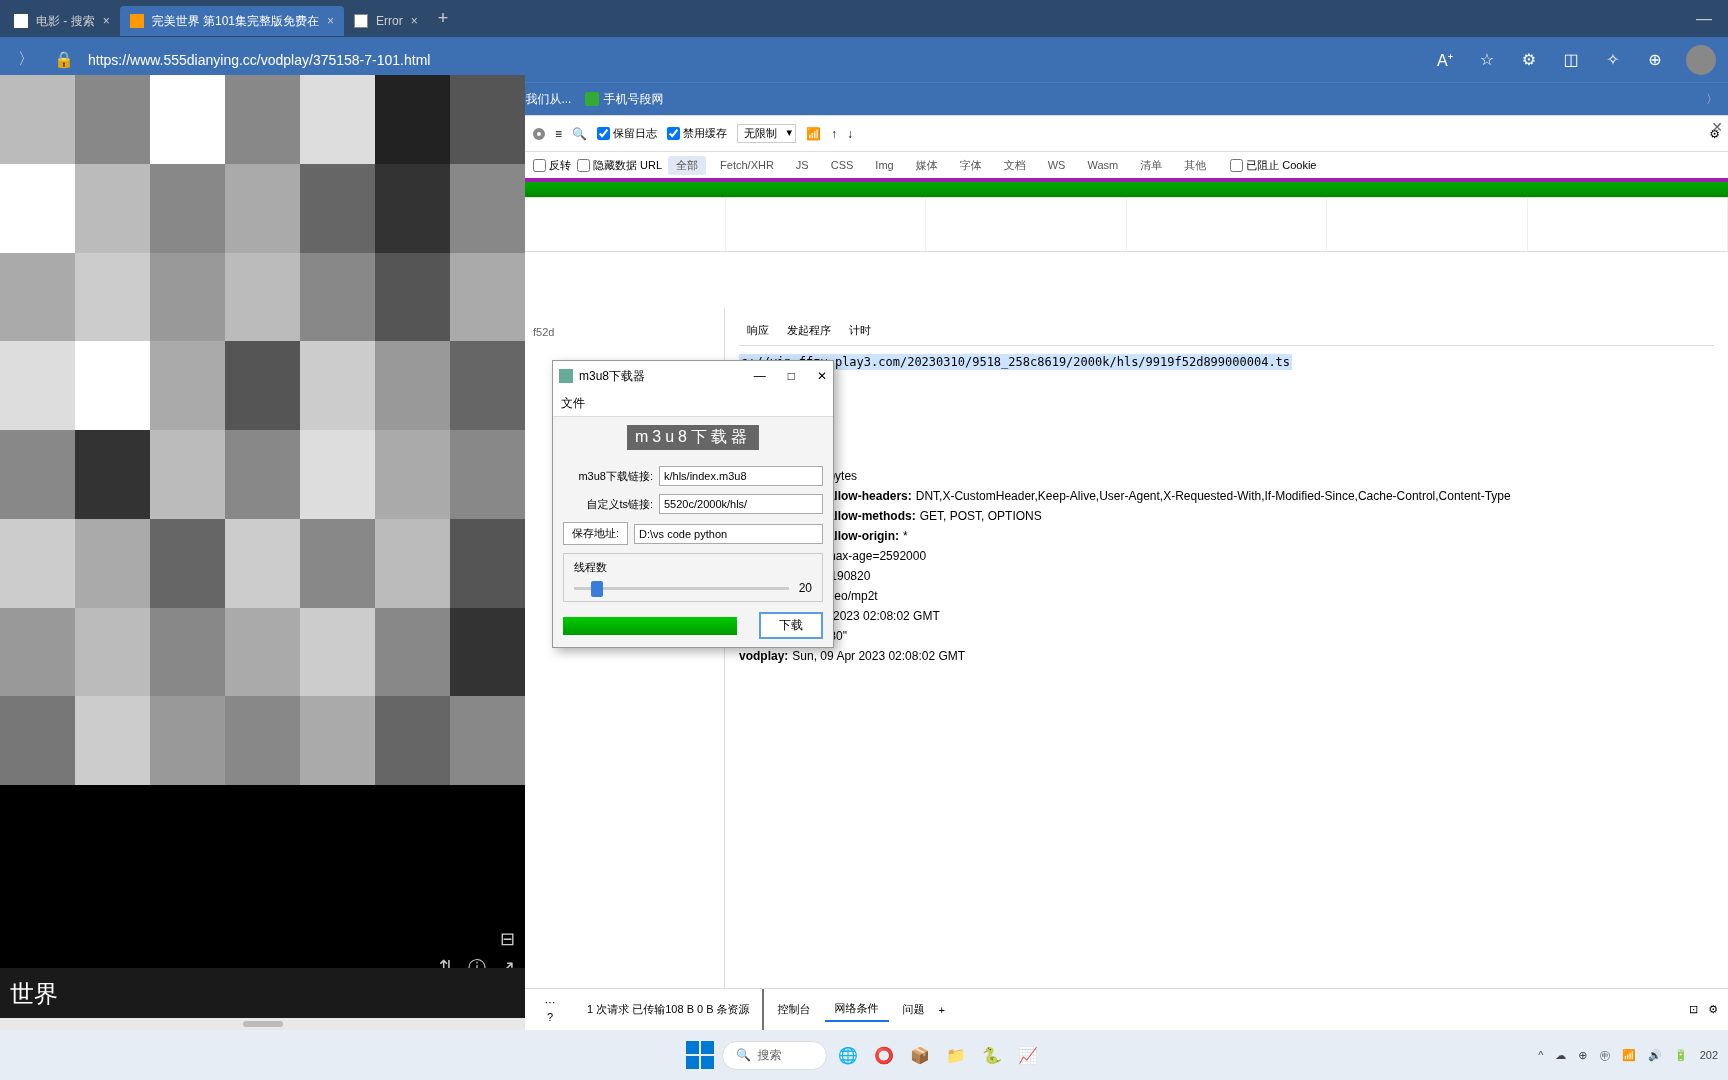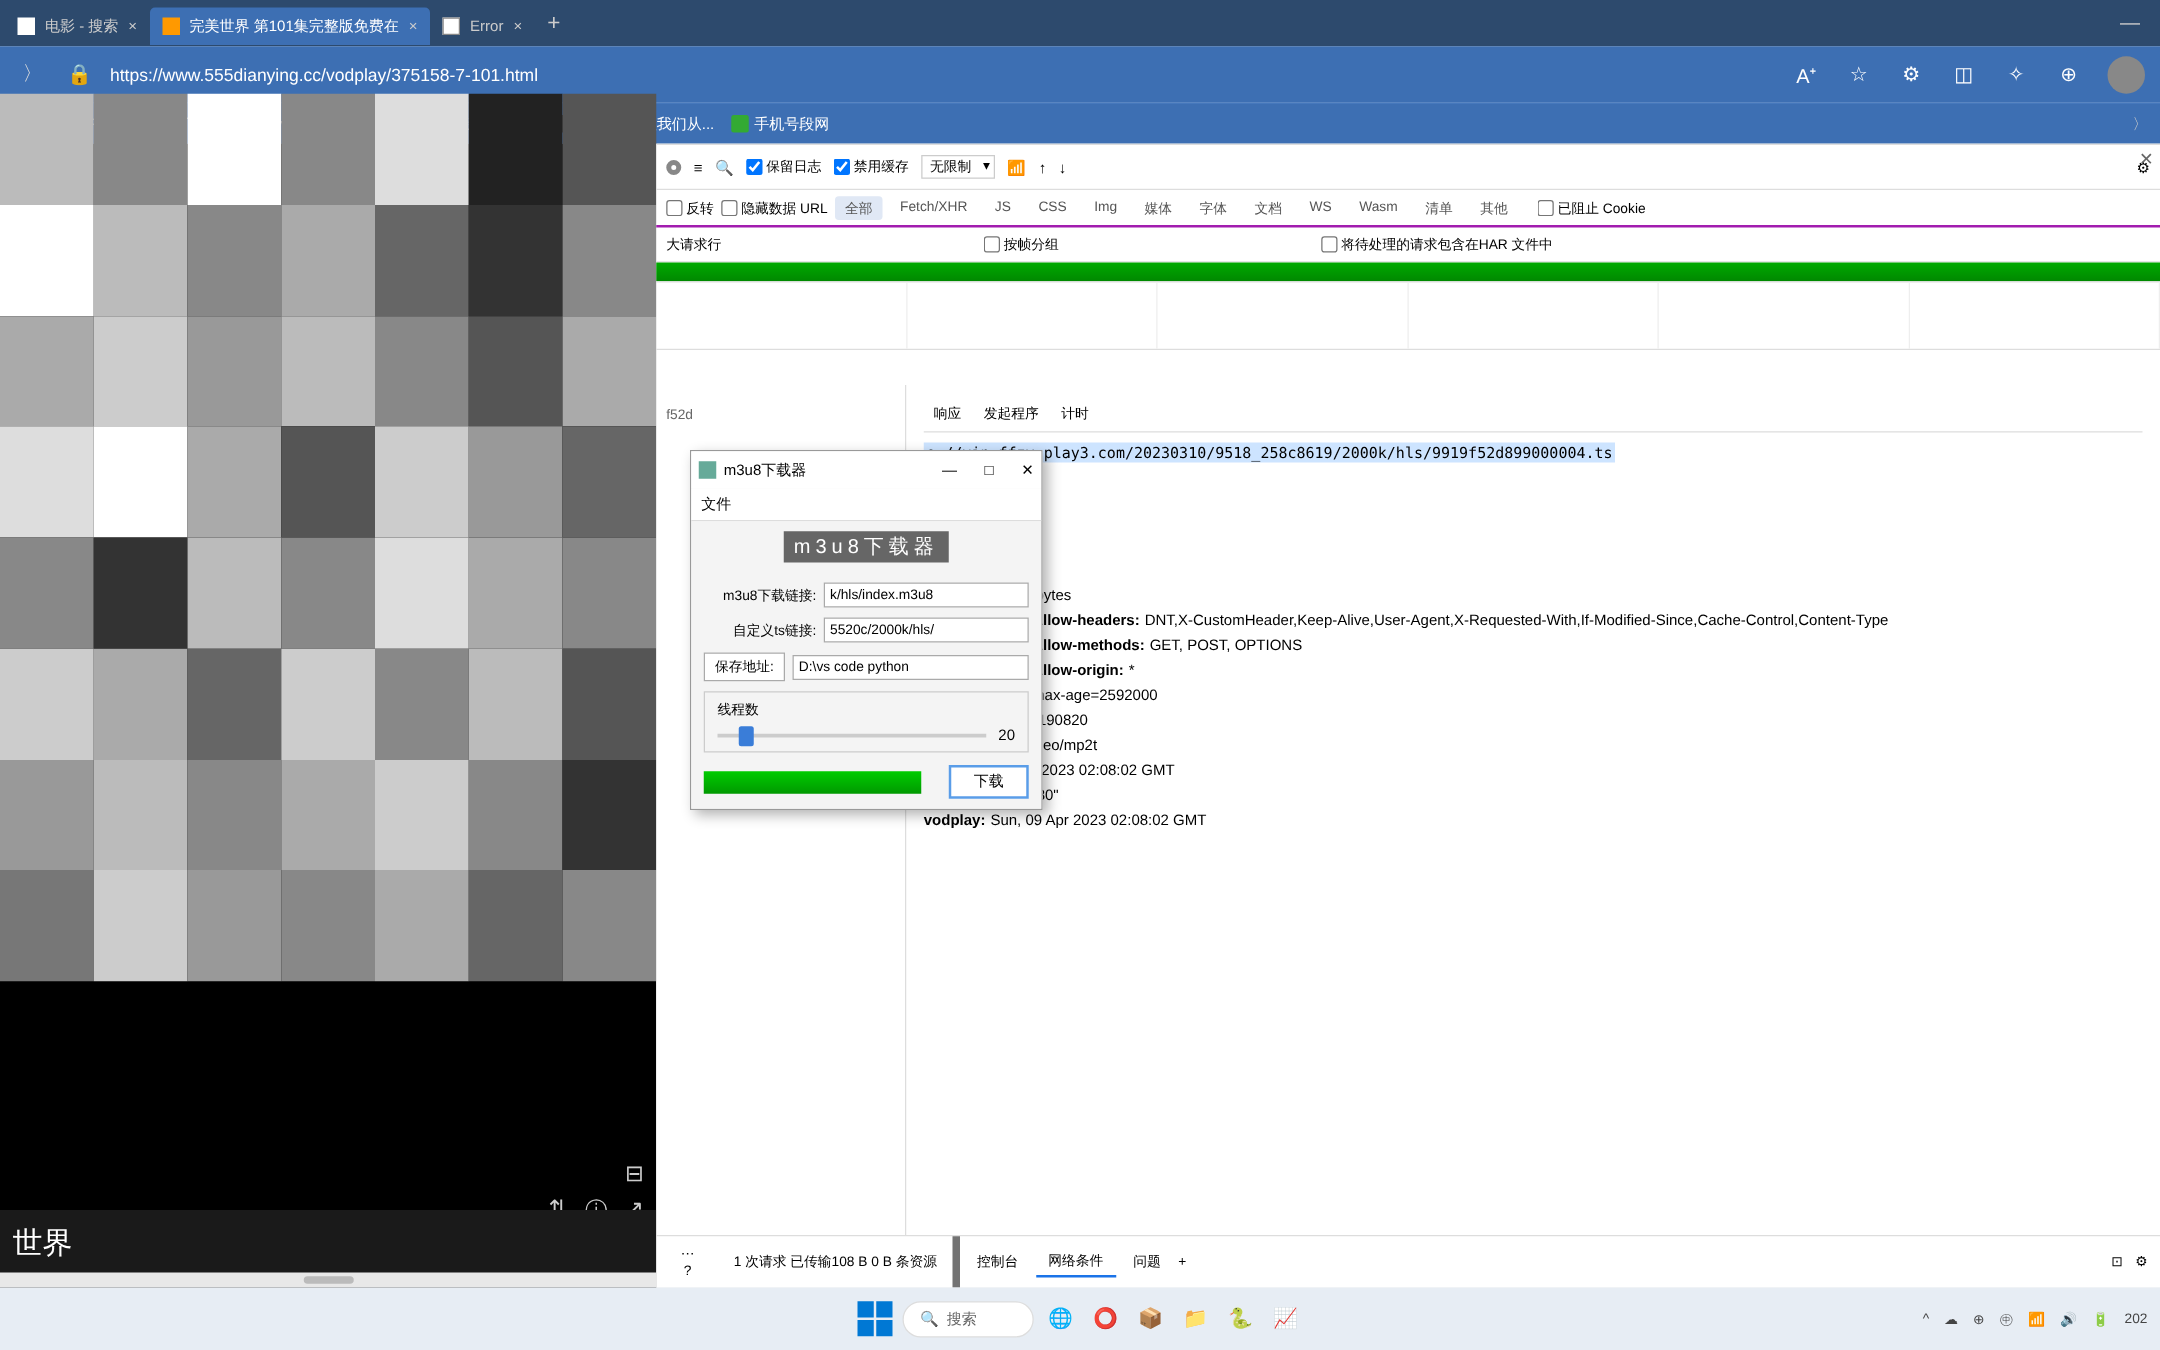--- a/index.html
+++ b/index.html
@@ -36,21 +36,21 @@
 .video-title { font-size: 24px; margin-bottom: 10px; }
 .tags { display: flex; gap: 10px; }
 .tag { background: #333; padding: 4px 12px; border-radius: 2px; font-size: 12px; }
 .vid-controls { position: absolute; right: 10px; bottom: 50px; display: flex; gap: 14px; color: #ccc; font-size: 18px; }
 
 
 .devtools { position: absolute; left: 525px; right: 0; top: 0; bottom: 0; background: #fff; border-top: 1px solid #ddd; font-size: 12px; }
 .dt-close { position: absolute; right: 5px; top: 3px; font-size: 14px; color: #666; }
 .dt-toolbar { height: 36px; border-bottom: 1px solid #ddd; display: flex; align-items: center; gap: 10px; padding: 0 8px; }
 .dt-toolbar .record { width: 12px; height: 12px; border-radius: 50%; border: 4px solid #888; }
-.dt-filter-row { height: 30px; border-bottom: 2px solid #a21caf; display: flex; align-items: center; gap: 6px; padding: 0 8px; }
+.dt-filter-row { height: 30px; border-bottom: 4px solid #a21caf; display: flex; align-items: center; gap: 6px; padding: 0 8px; }
 .filter-item { padding: 2px 8px; font-size: 11px; color: #555; }
 .filter-item.active { background: #e0e8f5; border-radius: 3px; }
 .chk { display: flex; align-items: center; gap: 3px; font-size: 11px; }
 .dt-row3 { height: 28px; border-bottom: 1px solid #ddd; display: flex; align-items: center; gap: 10px; padding: 0 8px; font-size: 11px; }
 .dt-timeline-hdr { height: 28px; border-bottom: 1px solid #ddd; display: flex; align-items: center; font-size: 11px; color: #555; }
 .dt-tabs2 { display: flex; gap: 18px; font-size: 11px; padding: 0 8px; }
 .tl-tick { flex: 1; text-align: center; }
 .dt-green-bar { height: 16px; background: linear-gradient(#0a0, #080); border-bottom: 1px solid #ddd; }
 .dt-divider-row { height: 54px; border-bottom: 1px solid #ddd; display: flex; }
 .dt-divider-row div { flex:1; border-right: 1px solid #eee; }
@@ -61,21 +61,21 @@
 .detail-tabs { height: 30px; display: flex; gap: 18px; align-items: center; font-size: 11px; border-bottom: 1px solid #ddd; padding: 0 8px; margin-bottom: 8px; }
 .url-hl { background: #cde4ff; padding: 1px 2px; font-family: Consolas, monospace; display: inline-block; margin-bottom: 10px; }
 .hdr-section { margin: 6px 0; }
 .hdr-arrow { color: #666; margin-right: 4px; }
 .hdr-key { font-weight: bold; }
 .hdr-val { margin-left: 4px; }
 
 .dt-footer { position: absolute; bottom: 0; left: 0; right: 0; height: 42px; border-top: 1px solid #ddd; display: flex; align-items: center; font-size: 11px; }
 .dt-footer-left { width: 50px; display: flex; flex-direction: column; align-items: center; gap: 2px; padding: 2px; }
 .dt-footer-status { padding: 0 12px; }
-.dt-footer-tabs { border-left: 6px solid #737373; display: flex; gap: 4px; padding: 0 4px; align-items: center; height: 100%; text-align: center; }
+.dt-footer-tabs { border-left: 2px solid #737373; display: flex; gap: 4px; padding: 0 4px; align-items: center; height: 100%; text-align: center; }
 .ft-tab { padding: 4px 10px; }
 .ft-tab.active { border-bottom: 2px solid #1a73e8; }
 
 
 .scroll-track { position: absolute; left: 0; bottom: 0; width: 525px; height: 12px; background: #e8e8e8; display:flex; align-items:center; justify-content:center; }
 .scroll-thumb { width: 40px; height: 6px; background: #bbb; border-radius: 3px; }
 
 
 .dialog { position: absolute; left: 552px; top: 360px; width: 282px; background: #f4f4f4; border: 1px solid #999; box-shadow: 4px 4px 10px rgba(0,0,0,0.3); }
 .dialog-title { height: 30px; background: #fff; display: flex; align-items: center; padding: 0 6px; font-size: 12px; }
@@ -293,31 +293,20 @@
       <span class="filter-item">文档</span>
       <span class="filter-item">WS</span>
       <span class="filter-item">Wasm</span>
       <span class="filter-item">清单</span>
       <span class="filter-item">其他</span>
       <label class="chk" style="margin-left:10px">
           <input type="checkbox" style=""> 
           <span>已阻止 Cookie</span>
         </label>
     </div>
-    <div class="dt-row3">
-      <span>大请求行</span>
-      <label class="chk" style="margin-left:200px">
-          <input type="checkbox" style=""> 
-          <span>按帧分组</span>
-        </label>
-      <label class="chk" style="margin-left:200px">
-          <input type="checkbox" style=""> 
-          <span>将待处理的请求包含在HAR 文件中</span>
-        </label>
-    </div>
     <div class="dt-green-bar"></div>
     <div class="dt-divider-row">
         <div></div>
         <div></div>
         <div></div>
         <div></div>
         <div></div>
         <div></div>
       </div>
 

